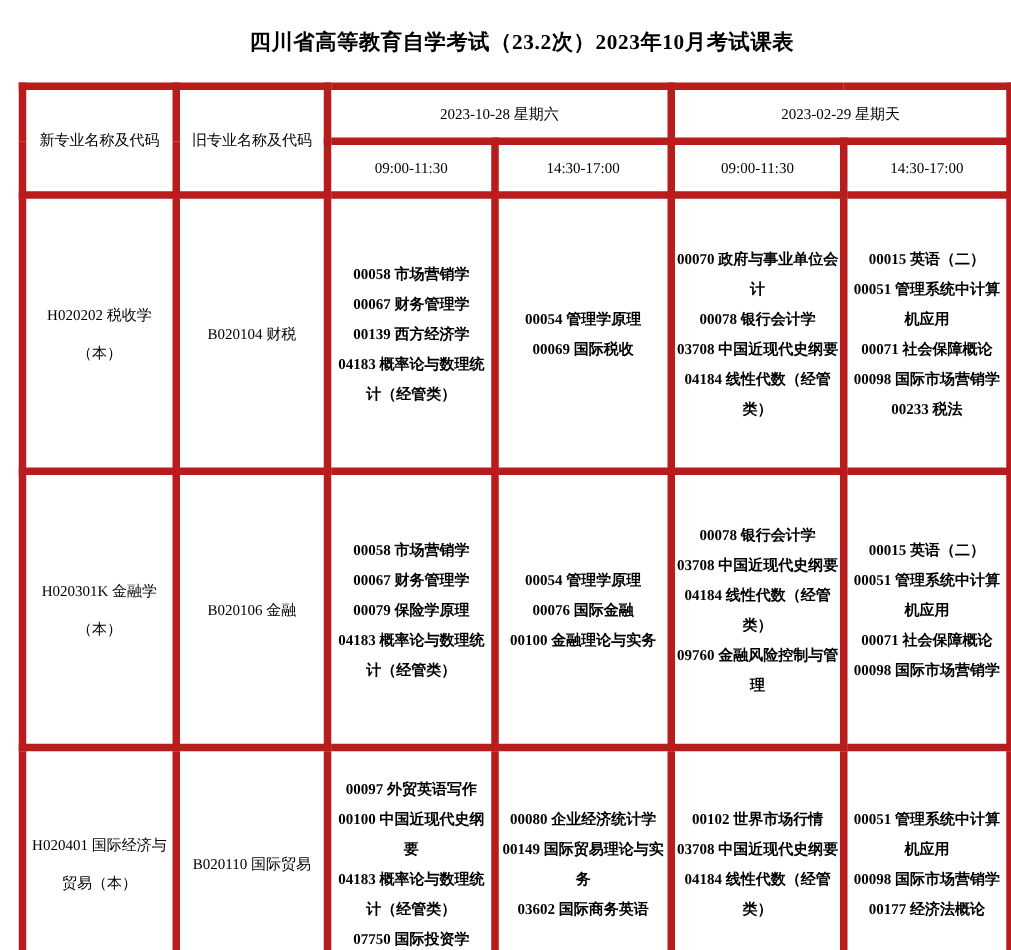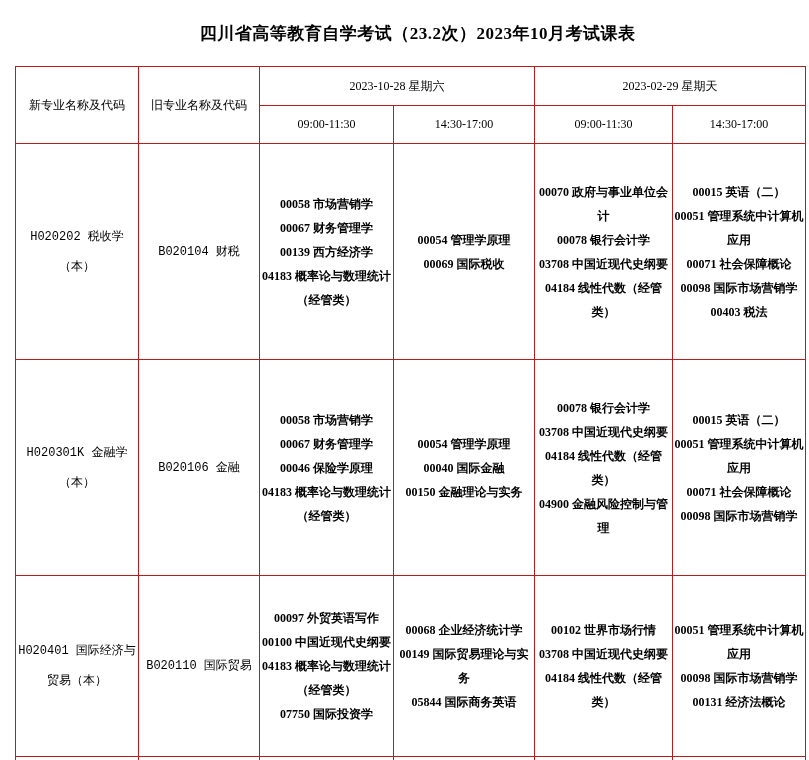--- a/index.html
+++ b/index.html
@@ -22,34 +22,34 @@
     letter-spacing: 0.5px;
     padding-left: 26px;
   }
   table.schedule {
     border-collapse: collapse;
     table-layout: fixed;
     width: 790px;
     margin: 20px 0 0 15px;
   }
   th, td {
-    border: 1px solid #b91c1c;
+    border: 6px solid #b91c1c;
     font-weight: normal;
     font-size: 12px;
     text-align: center;
     vertical-align: middle;
     padding: 0 1px;
     overflow: hidden;
   }
   tr.date-row th { height: 38px; }
   tr.time-row th { height: 37px; text-align: center; }
   tr.data-row-tall  > td { height: 215px; }
   tr.data-row-short > td { height: 180px; }
   tr.partial-row > td { height: 60px; }
-  td.major-cell { line-height: 30px; font-family: Liberation Mono, monospace; }
+  td.major-cell { line-height: 30px; }
   .course { line-height: 24px; font-weight: bold; }
 </style>
 </head>
 <body>
 
 <h1 class="page-title">四川省高等教育自学考试（23.2次）2023年10月考试课表</h1>
 
 <table class="schedule">
   <colgroup>
     <col style="width:123px">
@@ -91,73 +91,73 @@
           <div class="course">00070 政府与事业单位会计</div>
           <div class="course">00078 银行会计学</div>
           <div class="course">03708 中国近现代史纲要</div>
           <div class="course">04184 线性代数（经管类）</div>
         </td>
       <td class="session-cell">
           <div class="course">00015 英语（二）</div>
           <div class="course">00051 管理系统中计算机应用</div>
           <div class="course">00071 社会保障概论</div>
           <div class="course">00098 国际市场营销学</div>
-          <div class="course">00403 税法</div>
+          <div class="course">00233 税法</div>
         </td>
     </tr>
     <tr class="data-row-tall">
       <td class="major-cell">H020301K 金融学（本）</td>
       <td class="major-cell">B020106 金融</td>
       <td class="session-cell">
           <div class="course">00058 市场营销学</div>
           <div class="course">00067 财务管理学</div>
-          <div class="course">00046 保险学原理</div>
+          <div class="course">00079 保险学原理</div>
           <div class="course">04183 概率论与数理统计（经管类）</div>
         </td>
       <td class="session-cell">
           <div class="course">00054 管理学原理</div>
-          <div class="course">00040 国际金融</div>
-          <div class="course">00150 金融理论与实务</div>
+          <div class="course">00076 国际金融</div>
+          <div class="course">00100 金融理论与实务</div>
         </td>
       <td class="session-cell">
           <div class="course">00078 银行会计学</div>
           <div class="course">03708 中国近现代史纲要</div>
           <div class="course">04184 线性代数（经管类）</div>
-          <div class="course">04900 金融风险控制与管理</div>
+          <div class="course">09760 金融风险控制与管理</div>
         </td>
       <td class="session-cell">
           <div class="course">00015 英语（二）</div>
           <div class="course">00051 管理系统中计算机应用</div>
           <div class="course">00071 社会保障概论</div>
           <div class="course">00098 国际市场营销学</div>
         </td>
     </tr>
     <tr class="data-row-short">
       <td class="major-cell">H020401 国际经济与贸易（本）</td>
       <td class="major-cell">B020110 国际贸易</td>
       <td class="session-cell">
           <div class="course">00097 外贸英语写作</div>
           <div class="course">00100 中国近现代史纲要</div>
           <div class="course">04183 概率论与数理统计（经管类）</div>
           <div class="course">07750 国际投资学</div>
         </td>
       <td class="session-cell">
-          <div class="course">00068 企业经济统计学</div>
+          <div class="course">00080 企业经济统计学</div>
           <div class="course">00149 国际贸易理论与实务</div>
-          <div class="course">05844 国际商务英语</div>
+          <div class="course">03602 国际商务英语</div>
         </td>
       <td class="session-cell">
           <div class="course">00102 世界市场行情</div>
           <div class="course">03708 中国近现代史纲要</div>
           <div class="course">04184 线性代数（经管类）</div>
         </td>
       <td class="session-cell">
           <div class="course">00051 管理系统中计算机应用</div>
           <div class="course">00098 国际市场营销学</div>
-          <div class="course">00131 经济法概论</div>
+          <div class="course">00177 经济法概论</div>
         </td>
     </tr>
     <tr class="partial-row">
       <td></td>
       <td></td>
       <td></td>
       <td></td>
       <td></td>
       <td></td>
     </tr>

